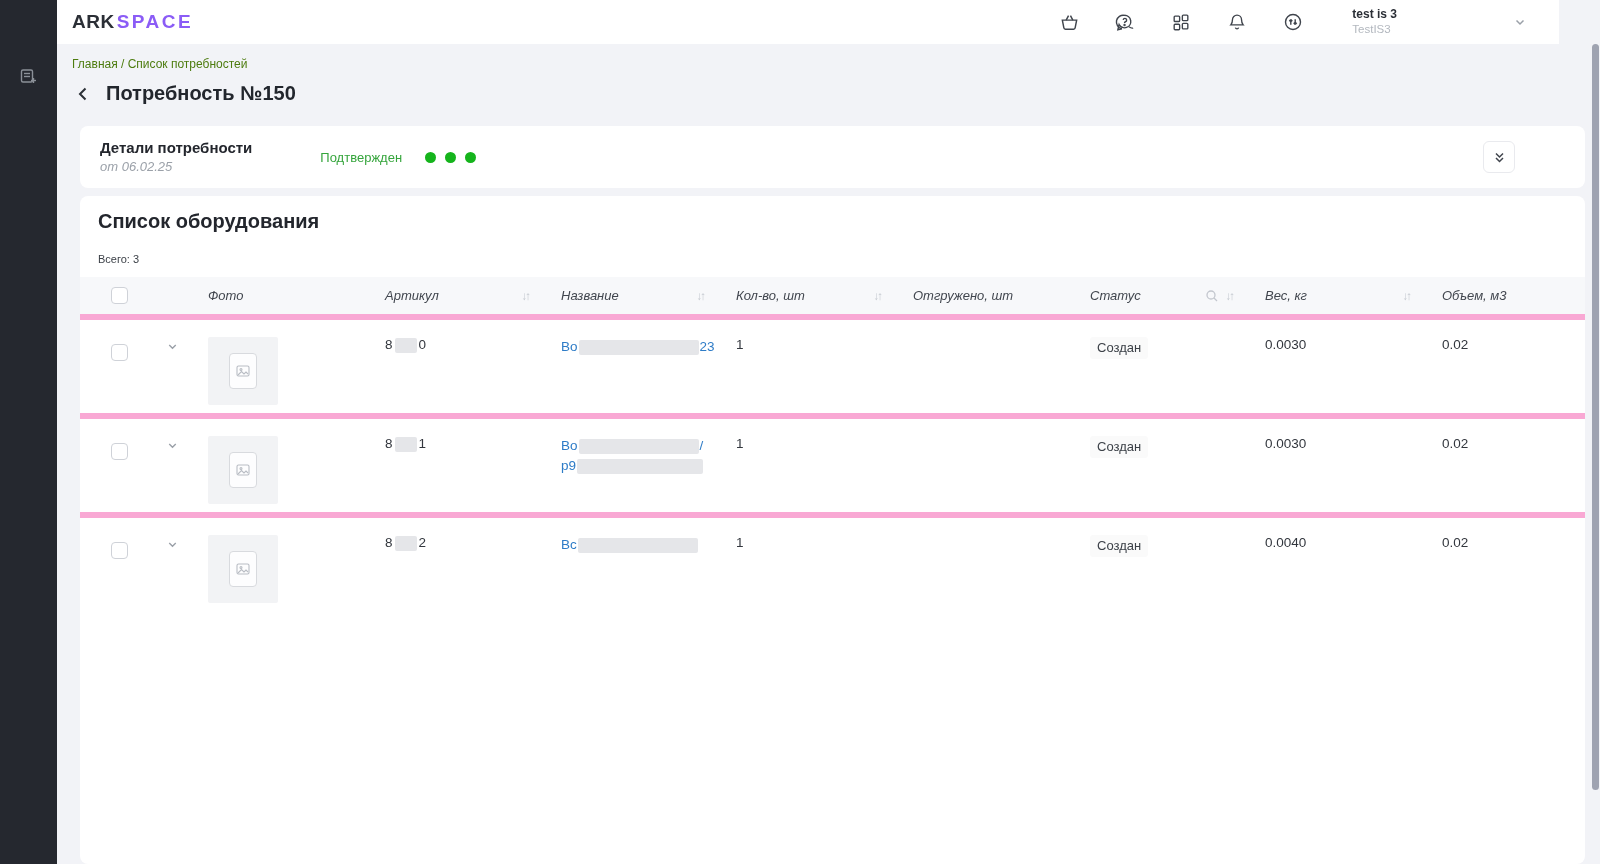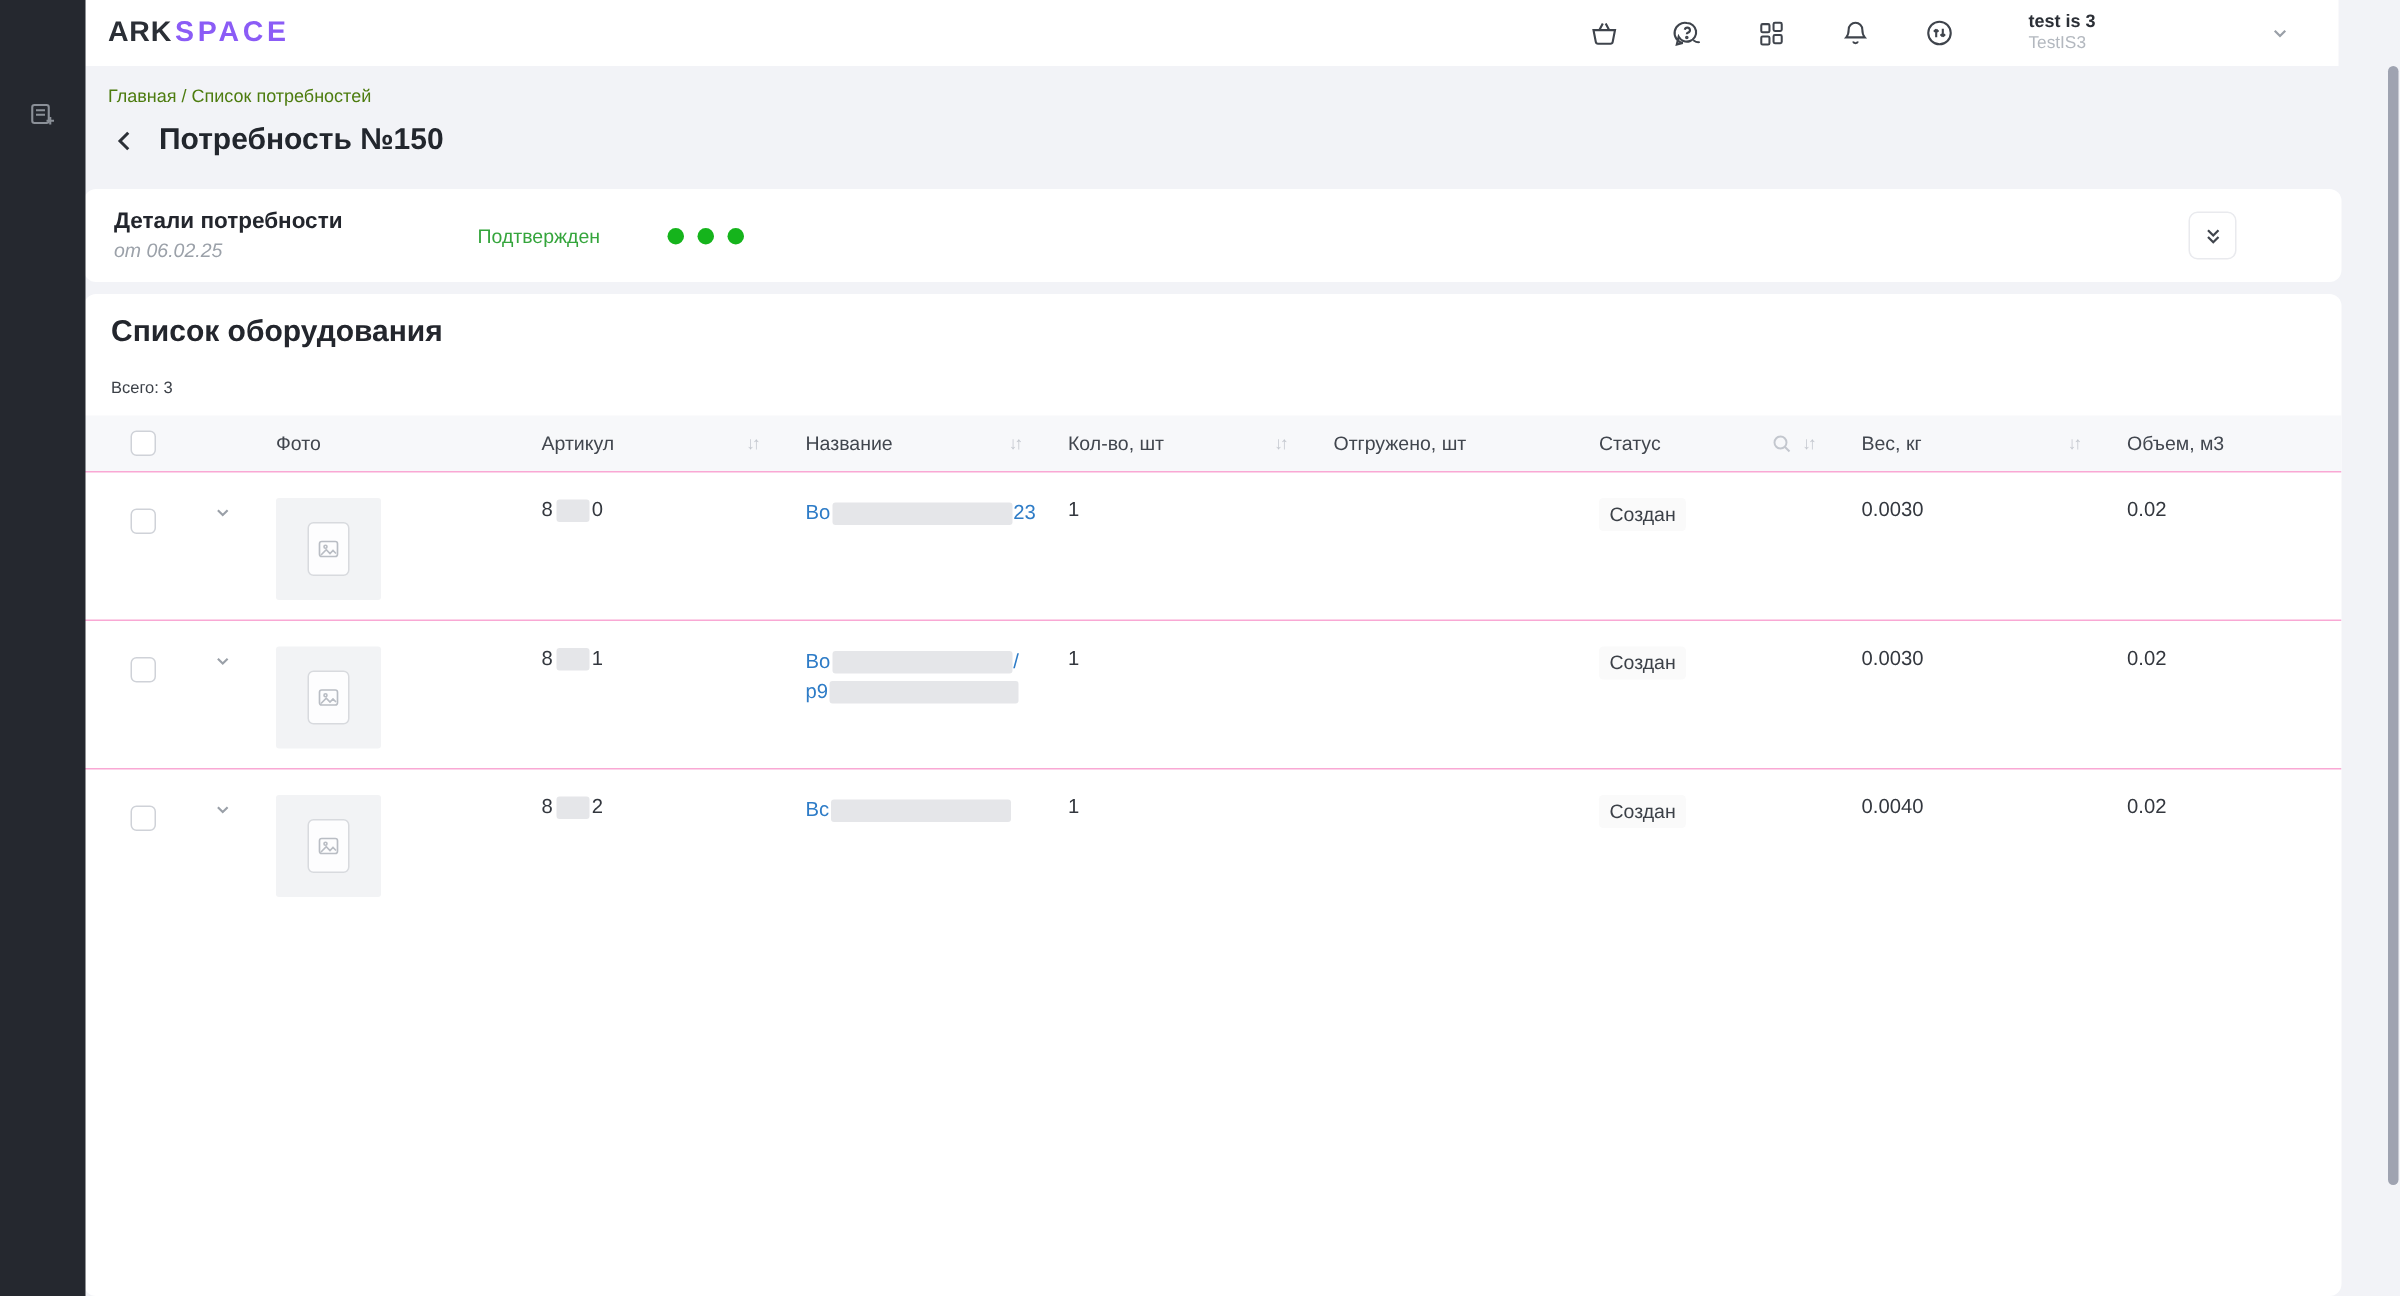--- a/index.html
+++ b/index.html
@@ -32,46 +32,46 @@
   .user-account { font-size:11.5px; color:#b3b8bf; }
   .user-caret { margin-left:78px; color:#9aa0a8; }
   
   .breadcrumb {
     position:absolute; left:72px; top:57px; font-size:12px; color:#4d7c0f;
   }
   .titlerow { position:absolute; left:74px; top:82px; display:flex; align-items:center; gap:14px; }
   .back-btn { width:18px; height:18px; display:flex; align-items:center; justify-content:center; cursor:pointer; }
   .page-title { font-size:20px; font-weight:700; color:#22262d; }
   
-  .card { background:#fff; border-radius:8px; position:absolute; left:56px; width:1505px;gap:22px; }
+  .card { background:#fff; border-radius:8px; position:absolute; left:80px; width:1505px; }
   .details-card { top:126px; height:62px; display:flex; align-items:center; padding:0 20px; }
   .details-title-wrap { line-height:1.3; }
   .details-title { font-size:15px; font-weight:700; color:#23262d; }
   .details-date { font-size:13px; color:#9ba1a9; margin-top:2px;font-style:italic; }
   .details-status { font-size:13px; font-weight:500; margin-left:68px; }
   .dots { display:flex; gap:9px; margin-left:23px; }
   .dot { width:11px; height:11px; border-radius:50%; }
   .expand-btn {
     margin-left:auto; margin-right:50px; width:32px; height:32px;
     border:1px solid #e9eaee; border-radius:6px; background:#fff;
     display:flex; align-items:center; justify-content:center; cursor:pointer; color:#40454d;
   }
   
   .equip-card { top:196px; height:668px; overflow:hidden; }
   .equip-head { padding:14px 18px 12px 18px; }
   .equip-title { font-size:20px; font-weight:700; color:#23262d; }
   .equip-total { font-size:11px; color:#3c4148; margin-top:20px; }
   
   .tgrid { display:grid; grid-template-columns:76px 42px 177px 176px 175px 177px 177px 175px 177px minmax(0,1fr); }
-  .thead { background:#f7f8fa; height:37px; align-items:center; font-size:13px; color:#41464e; }
+  .thead { background:#f7f8fa; height:37px; align-items:center; font-size:13px; color:#41464e;font-style:italic; }
   .thead .cell { display:flex; align-items:center; padding-left:10px; padding-right:22px; }
   .cell-cb { padding-left:31px !important; padding-right:0 !important; }
   .sort { margin-left:auto; font-size:11.5px; color:#c3c7ce; letter-spacing:-2px; cursor:pointer; }
   .hstatus-icons { margin-left:auto; display:flex; align-items:center; gap:7px; }
-  .trow { border-top:1px solid #f9a8d4; height:99px; font-size:13.5px; color:#33373e; }
+  .trow { border-top:6px solid #f9a8d4; height:99px; font-size:13.5px; color:#33373e; }
   .trow .cell { padding-left:10px; padding-top:17px; }
   .trow .cell-cb { padding-top:24px; }
   .trow .cell-chev { padding-top:20px; color:#9aa0a8; cursor:pointer; }
   .checkbox {
     width:17px; height:17px; border:1.5px solid #cfd2d8; border-radius:4px;
     background:#fff; display:inline-block; cursor:pointer;
   }
   .photo-ph {
     width:70px; height:68px; background:#f2f3f5; border-radius:2px;
     display:flex; align-items:center; justify-content:center;

